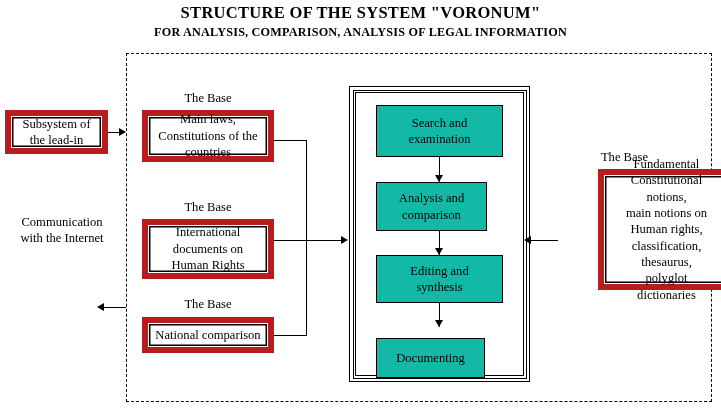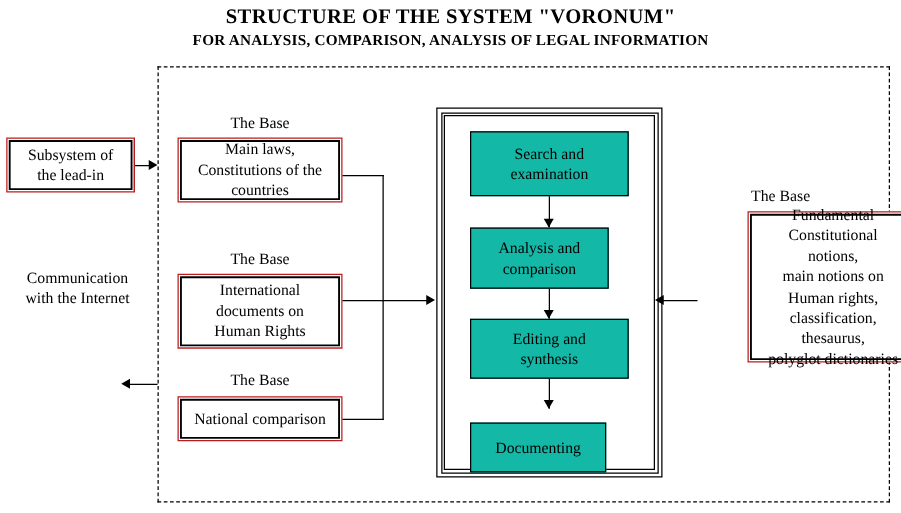--- a/index.html
+++ b/index.html
@@ -29,21 +29,21 @@
 
   
   .box{
     position:absolute;box-sizing:border-box;background:#fff;
     border:1px solid #000;
     display:flex;align-items:center;justify-content:center;
     text-align:center;font-size:12.6px;line-height:1.30;
   }
   
   .box.dbl{
-    border:1px solid #b91c1c;
+    border:6px solid #b91c1c;
     box-shadow:inset 0 0 0 1px #fff, inset 0 0 0 2.5px #000;
     padding:3px;
   }
   .box .txt{display:block;width:100%;padding:0 4px;}
   .box.left-align{justify-content:flex-start;text-align:center;margin-left:40px;}
   .box.left-align .txt{padding-left:8px;}
 
   .caption{
     position:absolute;text-align:center;font-size:12.6px;line-height:1.25;
   }

